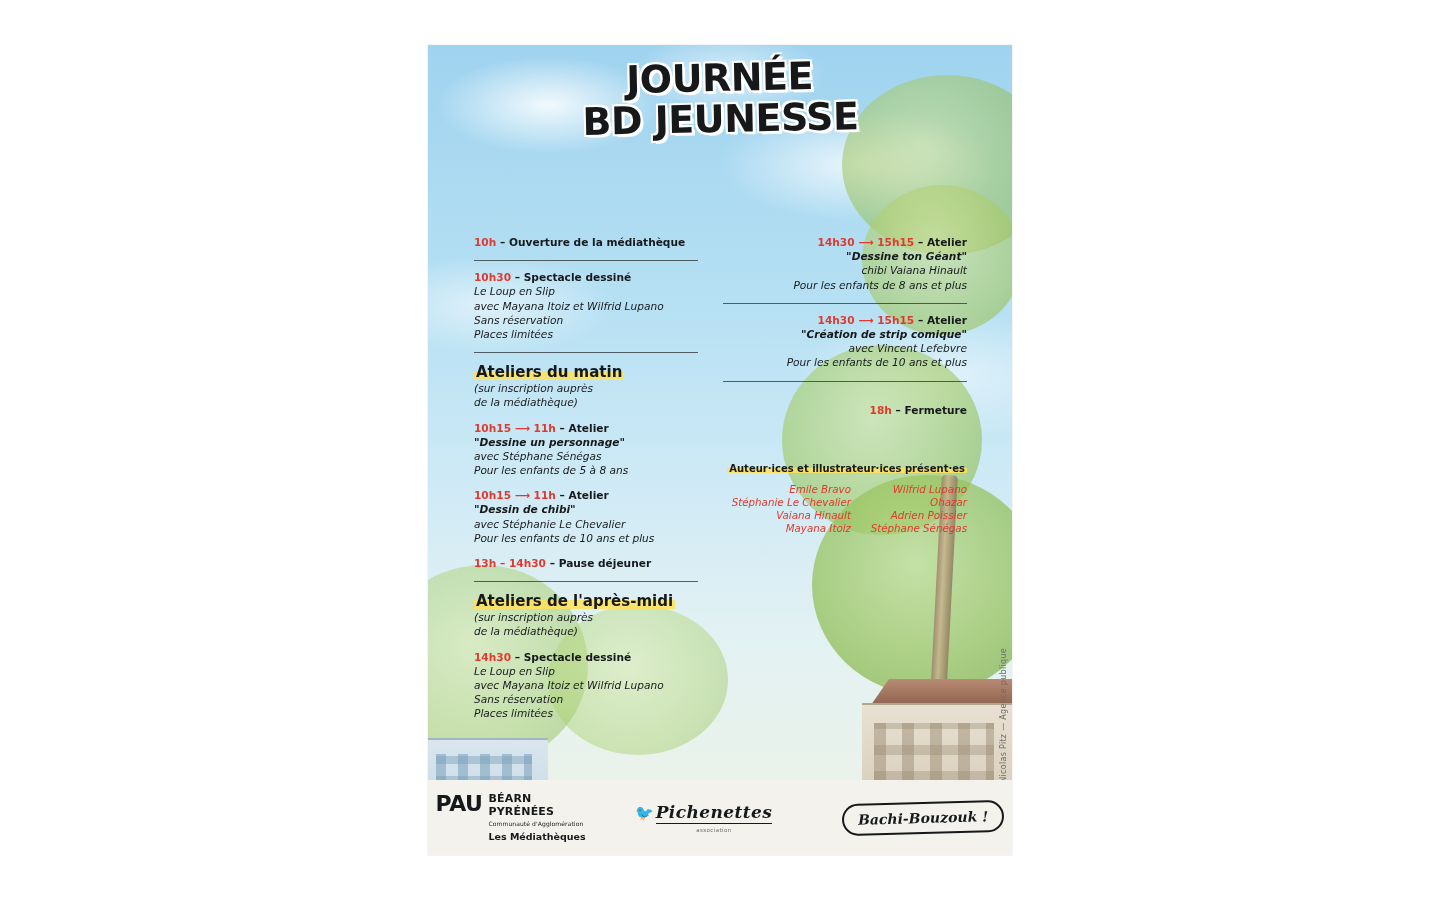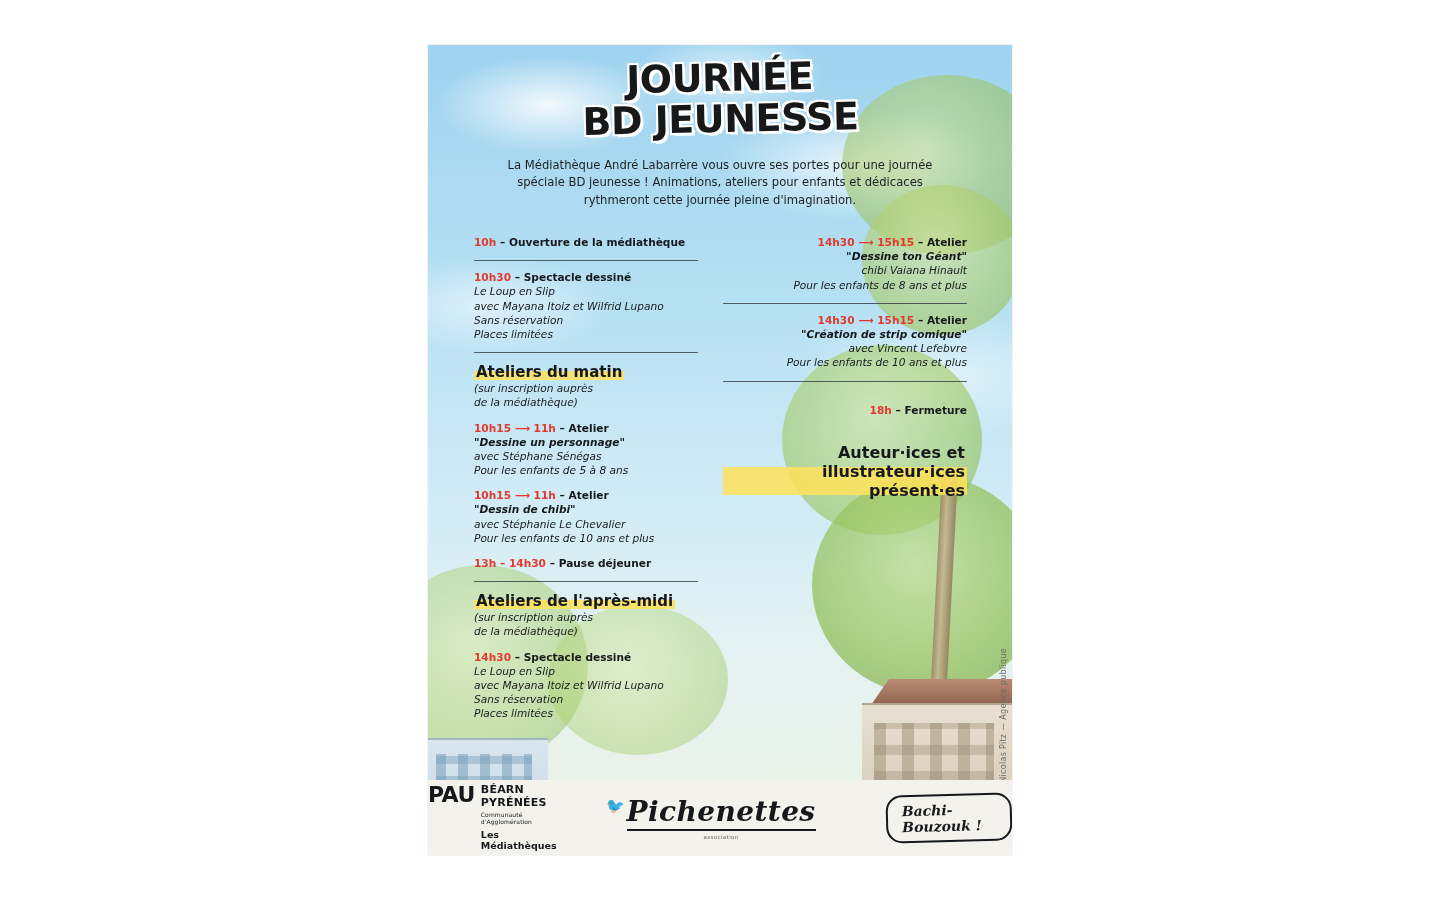--- a/index.html
+++ b/index.html
@@ -183,21 +183,21 @@
   .hl {
     display: inline-block;
     background: linear-gradient(180deg, rgba(255,226,90,0) 42%, rgba(255,226,90,.85) 42%, rgba(255,226,90,.85) 92%, rgba(255,226,90,0) 92%);
     padding: 0 2px;
     font-weight: 700;
     font-style: normal;
     color: #16191c;
     font-size: 15px;
   }
 
-  .authors-title { font-weight: 700; font-size: 16px; color:#16191c; }
+  .authors-title { font-weight: 700; font-size: 10px; color:#16191c;margin-top:20px; }
   .authors-grid {
     display: grid; grid-template-columns: 128px 1fr; column-gap: 8px; row-gap: 1px;
     margin-top: 7px;
   }
   .author { font-size: 10.3px; font-style: italic; color: #e03a2f; }
 
   
   .credit {
     position: absolute; right: 4px; bottom: 72px;
     font-size: 8px; color: #6b6f66;
@@ -217,21 +217,21 @@
     font-family: "DejaVu Sans", sans-serif;
     font-weight: 700; font-size: 22px; color: #15191c; line-height: 1; letter-spacing: -.5px;
   }
   .pau-sub1 { font-size: 11px; font-weight: 700; color: #15191c; line-height: 1.15; letter-spacing:.2px;}
   .pau-sub2 { font-size: 6px; color: #15191c; margin-top: 2px; letter-spacing:.1px;}
   .pau-media { font-size: 9.5px; font-weight: 700; color:#15191c; margin-top: 4px; }
 
   .logo-pich { text-align:center; position:relative; }
   .pich-name {
     font-family: "DejaVu Serif", serif;
-    font-style: italic; font-weight: 700; font-size: 28px; color:#15191c;
+    font-style: italic; font-weight: 700; font-size: 17px; color:#15191c;
     letter-spacing: .4px;
   }
   .pich-name::after {
     content:""; display:block; height:1.5px; background:#15191c; margin-top:1px; width:100%;
   }
   .pich-sub { font-size: 5.5px; color:#6c6c6c; margin-top: 3px; letter-spacing:.4px;}
   .pich-bird {
     position:absolute; left:-20px; top:2px; font-size: 15px; color:#15191c;
   }
 
@@ -268,21 +268,20 @@
     <div class="ground"></div>
   </div>
 
   <div class="content">
 
     <div class="title">
       <span class="l1">JOURNÉE</span>
       <span class="l2">BD JEUNESSE</span>
     </div>
 
-    <div class="intro">La Médiathèque André Labarrère vous ouvre ses portes pour une journée spéciale BD jeunesse ! Animations, ateliers pour enfants et dédicaces rythmeront cette journée pleine d'imagination.</div>
 
     <div class="cols">
 
       <div class="col-left">
 
         <div class="block">
           <div class="ln b">
             <span class="time">10h</span>
             <span class="dash">–</span>
             <span class="label-b">Ouverture de la médiathèque</span>
@@ -389,20 +388,30 @@
         <div class="block" style="margin-top:21px;">
           <div class="ln b">
             <span class="time">18h</span>
             <span class="dash">–</span>
             <span class="label-b">Fermeture</span>
           </div>
         </div>
 
         <div style="margin-top:26px;">
           <div><span class="hl authors-title">Auteur·ices et illustrateur·ices présent·es</span></div>
+          <div class="authors-grid">
+            <div class="author">Emile Bravo</div>
+            <div class="author">Wilfrid Lupano</div>
+            <div class="author">Stéphanie Le Chevalier</div>
+            <div class="author">Ohazar</div>
+            <div class="author">Vaiana Hinault</div>
+            <div class="author">Adrien Poissier</div>
+            <div class="author">Mayana Itoiz</div>
+            <div class="author">Stéphane Sénégas</div>
+          </div>
         </div>
 
       </div>
     </div>
   </div>
 
   <div class="credit">Nicolas Pitz — Agence publique</div>
 
   <div class="footer">
 

